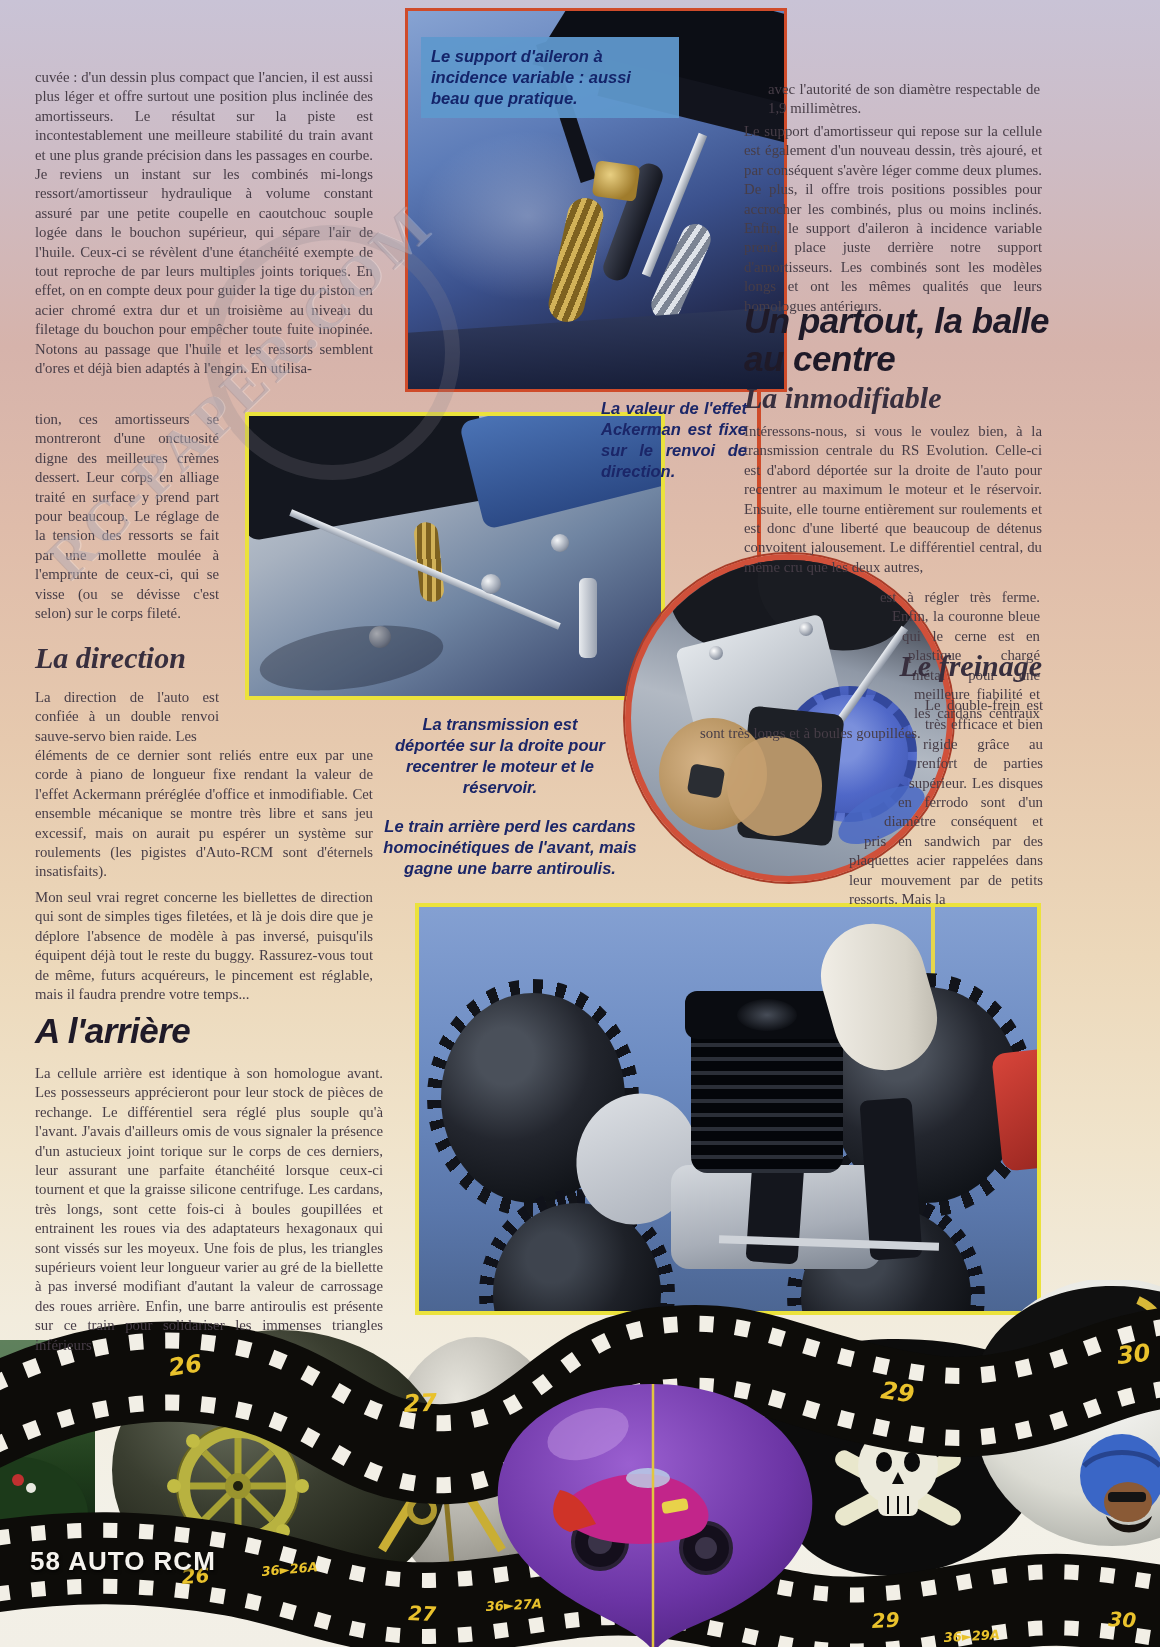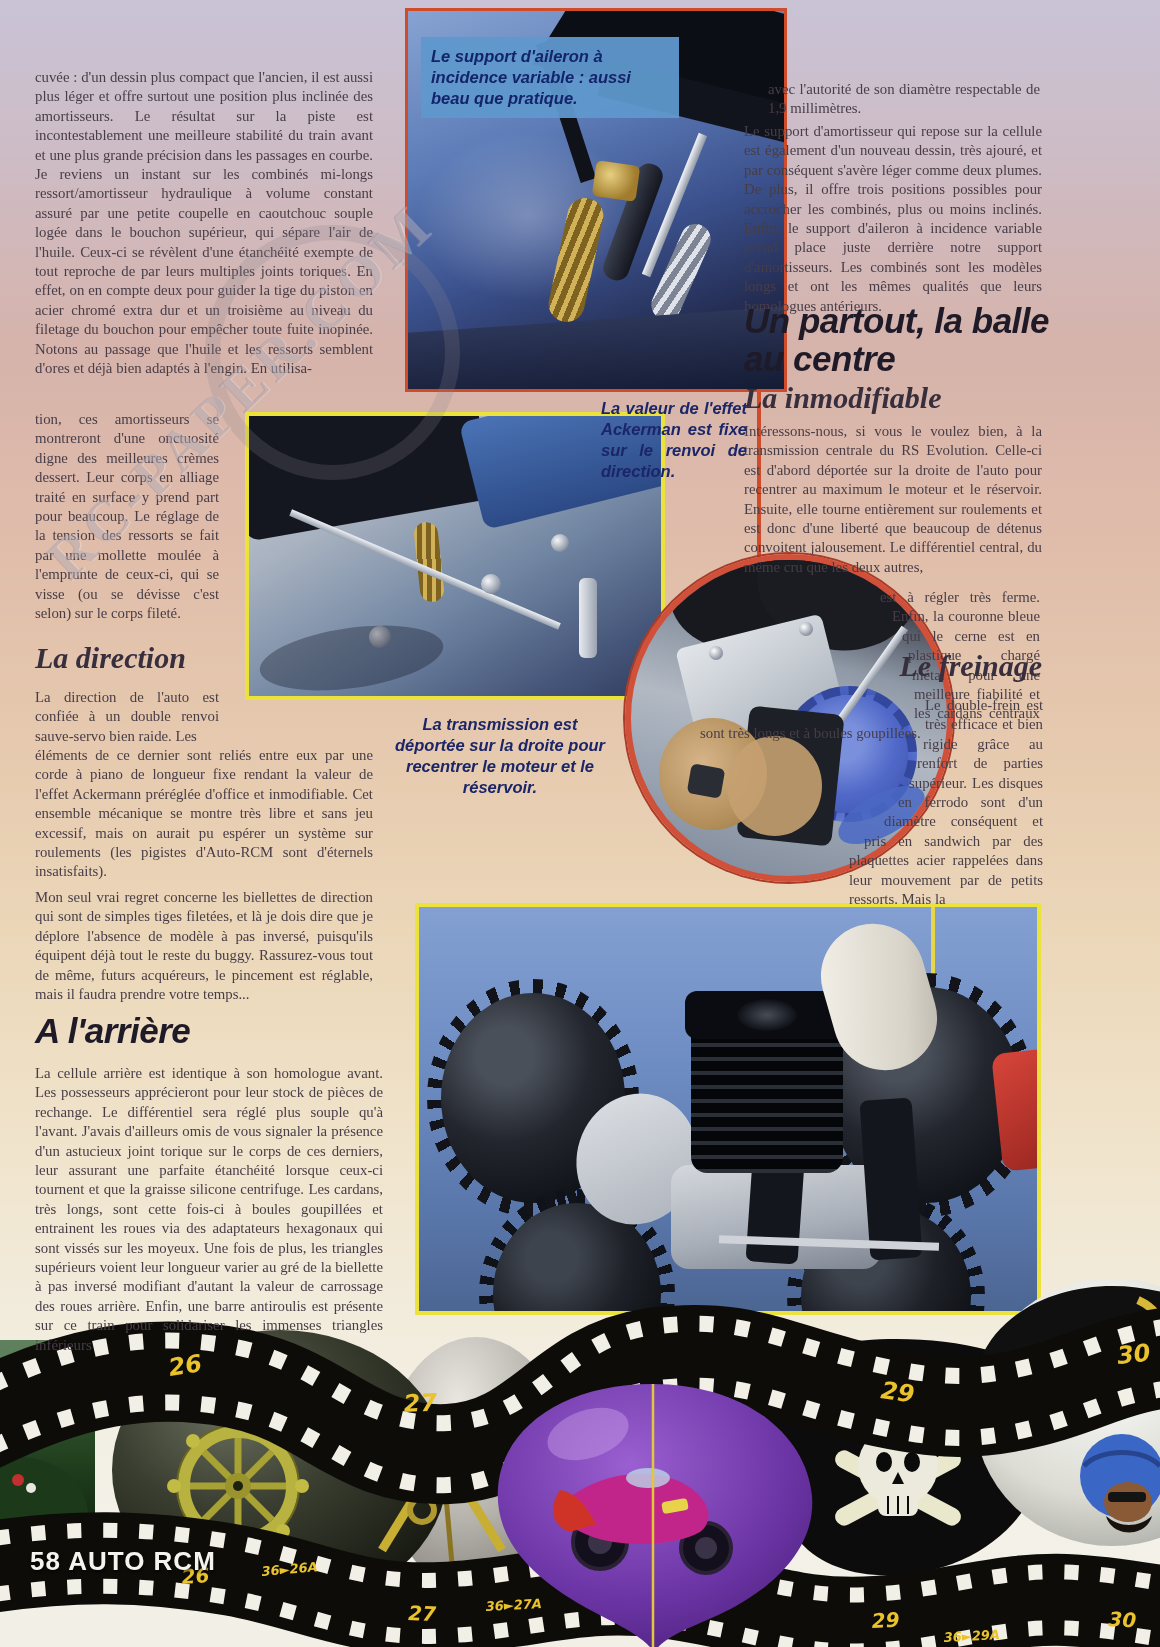--- a/index.html
+++ b/index.html
@@ -131,20 +131,21 @@
     <span class="sp" style="width:68px;height:19px;"></span>
     <span class="sp" style="width:60px;height:19px;"></span>
     <span class="sp" style="width:49px;height:19px;"></span>
     <span class="sp" style="width:35px;height:19px;"></span>
     <span class="sp" style="width:15px;height:19px;"></span>
     <span>Le double-frein est très efficace et bien rigide grâce au renfort de parties supérieur. Les disques en ferrodo sont d'un diamètre conséquent et pris en sandwich par des plaquettes acier rappelées dans leur mouvement par de petits ressorts. Mais la</span>
   </div>
 
   <p class="cap capz" style="left:601px;top:398px;width:146px;text-align:justify;">La valeur de l'effet Ackerman est fixe sur le renvoi de direction.</p>
   <p class="cap capz" style="left:394px;top:714px;width:212px;text-align:center;">La transmission est déportée sur la droite pour recentrer le moteur et le réservoir.</p>
+  <p class="cap capz" style="left:382px;top:816px;width:256px;text-align:center;">Le train arrière perd les cardans homocinétiques de l'avant, mais gagne une barre antiroulis.</p>
 
   <svg id="filmstrip" width="1160" height="367" viewBox="0 0 1160 367">
     <defs>
       <path id="fA" d="M -40 152 C 70 94, 150 82, 235 98 C 325 115, 355 178, 448 174 C 540 170, 560 92, 652 78 C 738 66, 772 90, 852 110 C 930 129, 968 133, 1032 117 C 1090 103, 1115 80, 1200 74"></path>
       <path id="fB" d="M -40 292 C 70 272, 150 276, 232 290 C 312 304, 352 332, 442 328 C 532 324, 576 302, 662 312 C 748 322, 792 348, 877 342 C 952 337, 997 318, 1066 320 C 1116 322, 1152 331, 1200 337"></path>
       <radialGradient id="gDark" cx="35%" cy="28%" r="80%">
         <stop offset="0%" stop-color="#6a6f5e"></stop>
           <stop offset="45%" stop-color="#3a3e30"></stop>
           <stop offset="100%" stop-color="#15170f"></stop>
       </radialGradient>

